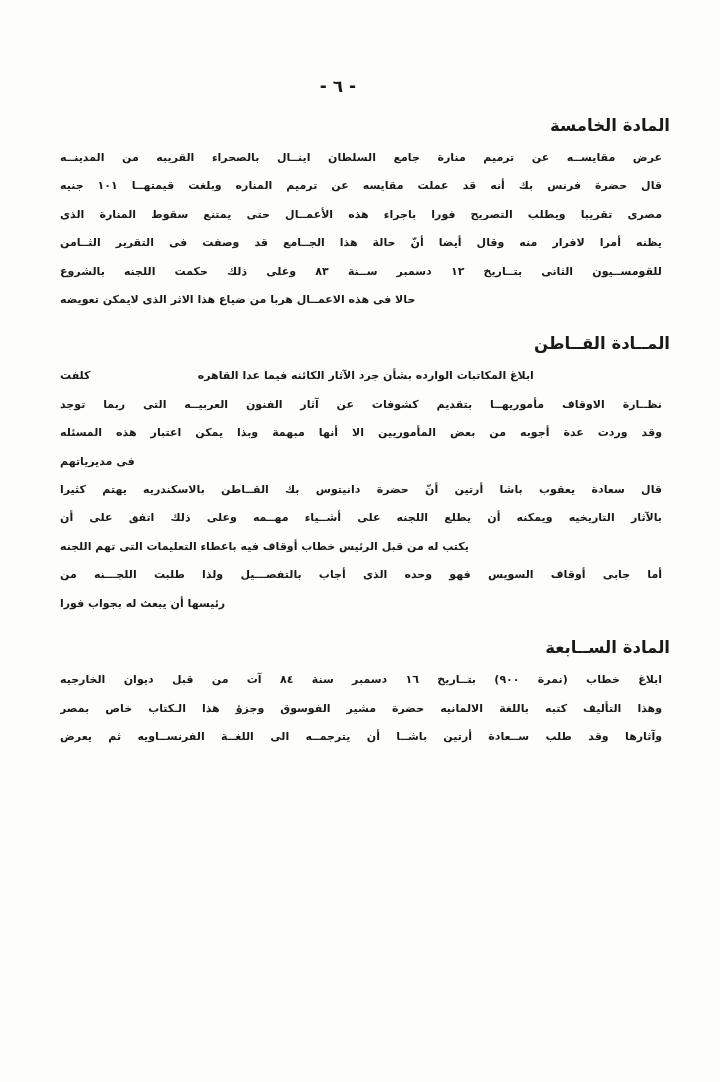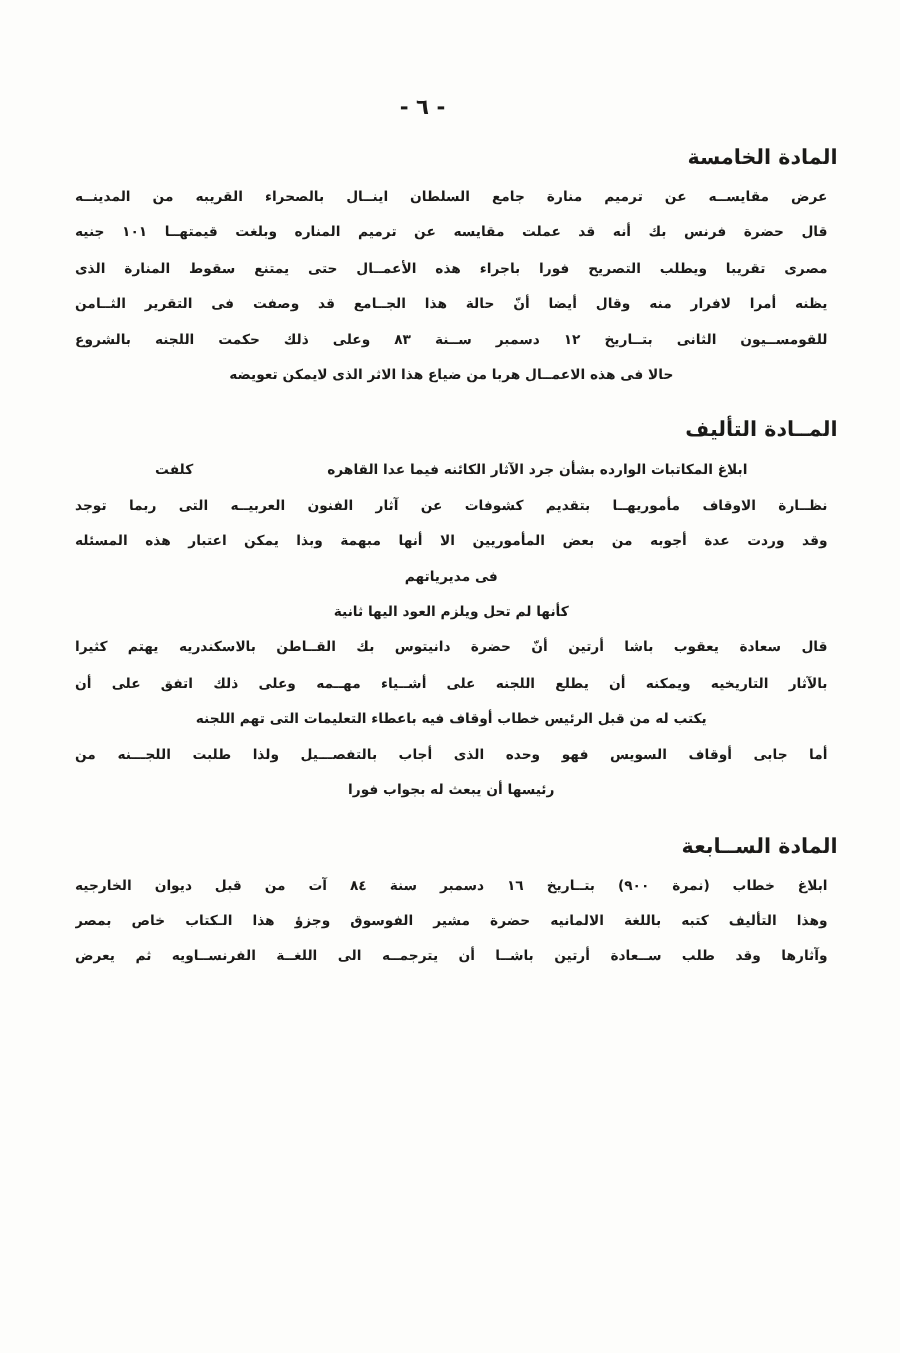--- a/index.html
+++ b/index.html
@@ -39,47 +39,46 @@
     font-size: 11px;
     font-weight: 700;
     line-height: 28.4px;
     overflow: hidden;
   }
   .just {
     text-align: justify;
     text-align-last: justify;
   }
   .start {
-    text-align: center;
+    text-align: left;
     white-space: pre-wrap;
   }
 </style>
 </head>
 <body>
 
 <div class="page">
 
   <div class="page-number">- ٦ -</div>
 
   <div class="content">
 
     <div class="heading">المادة الخامسة</div>
     <div class="line just">عرض مقايســه عن ترميم منارة جامع السلطان اينــال بالصحراء القريبه من المدينــه</div>
     <div class="line just">قال حضرة فرنس بك أنه قد عملت مقايسه عن ترميم المناره وبلغت قيمتهــا ١٠١ جنيه</div>
     <div class="line just">مصرى تقريبا ويطلب التصريح فورا باجراء هذه الأعمــال حتى يمتنع سقوط المنارة الذى</div>
     <div class="line just">يظنه أمرا لافرار منه وقال أيضا أنّ حالة هذا الجــامع قد وصفت فى التقرير الثــامن</div>
     <div class="line just">للقومســيون الثانى بتــاريخ ١٢ دسمبر ســنة ٨٣ وعلى ذلك حكمت اللجنه بالشروع</div>
     <div class="line start">حالا فى هذه الاعمــال هربا من ضياع هذا الاثر الذى لايمكن تعويضه</div>
 
-    <div class="heading">المــادة التأليف</div>
+    <div class="heading">المــادة القــاطن</div>
     <div class="line start">ابلاغ المكاتبات الوارده بشأن جرد الآثار الكائنه فيما عدا القاهره                            كلفت</div>
     <div class="line just">نظــارة الاوقاف مأموريهــا بتقديم كشوفات عن آثار الفنون العربيــه التى ربما توجد</div>
     <div class="line just">وقد وردت عدة أجوبه من بعض المأموريين الا أنها مبهمة وبذا يمكن اعتبار هذه المسئله</div>
     <div class="line start">فى مديرياتهم</div>
-    <div class="line start">كأنها لم تحل ويلزم العود اليها ثانية</div>
     <div class="line just">قال سعادة يعقوب باشا أرتين أنّ حضرة دانيتوس بك القــاطن بالاسكندريه يهتم كثيرا</div>
     <div class="line just">بالآثار التاريخيه ويمكنه أن يطلع اللجنه على أشــياء مهــمه وعلى ذلك اتفق على أن</div>
     <div class="line start">يكتب له من قبل الرئيس خطاب أوقاف فيه باعطاء التعليمات التى تهم اللجنه</div>
     <div class="line just">أما جابى أوقاف السويس فهو وحده الذى أجاب بالتفصـــيل ولذا طلبت اللجـــنه من</div>
     <div class="line start">رئيسها أن يبعث له بجواب فورا</div>
 
     <div class="heading">المادة الســابعة</div>
     <div class="line just">ابلاغ خطاب (نمرة ٩٠٠) بتــاريخ ١٦ دسمبر سنة ٨٤ آت من قبل ديوان الخارجيه</div>
     <div class="line just">وهذا التأليف كتبه باللغة الالمانيه حضرة مشير الفوسوق وجزؤ هذا الـكتاب خاص بمصر</div>
     <div class="line just">وآثارها وقد طلب ســعادة أرتين باشــا أن يترجمــه الى اللغــة الفرنســاويه ثم يعرض</div>

